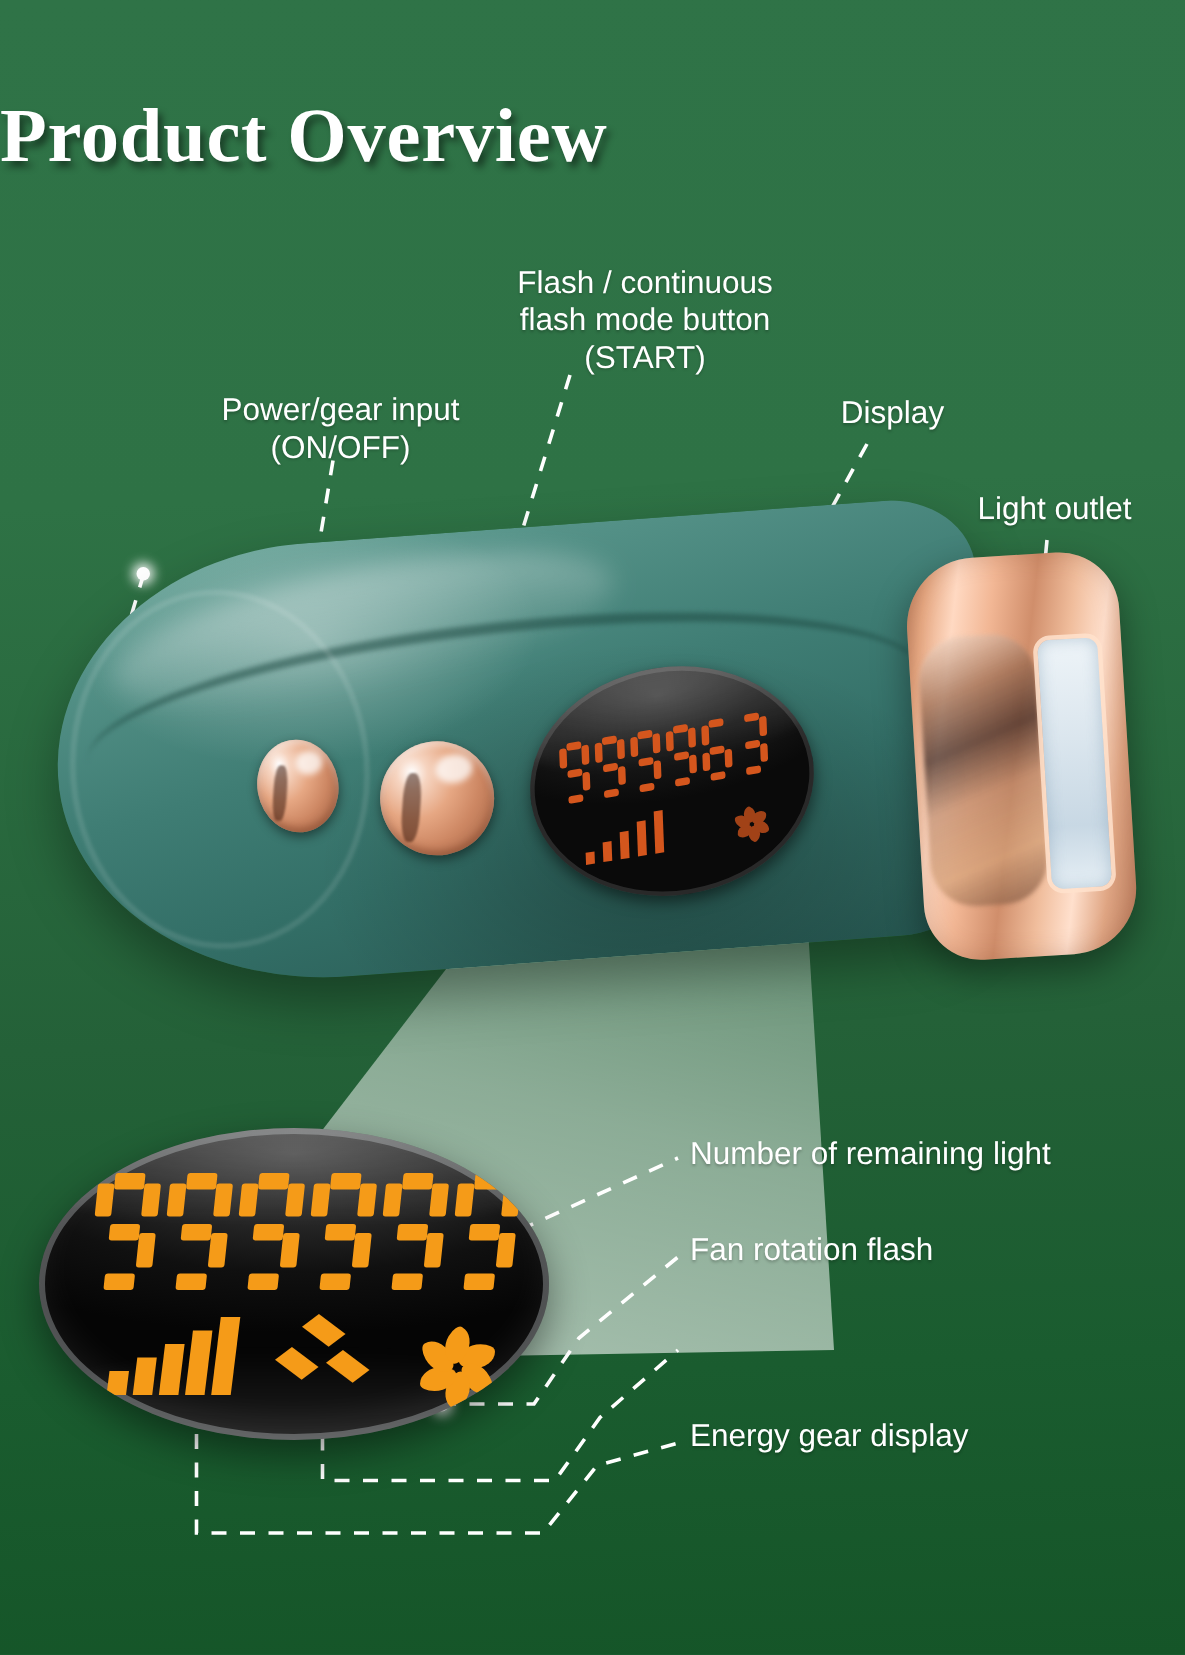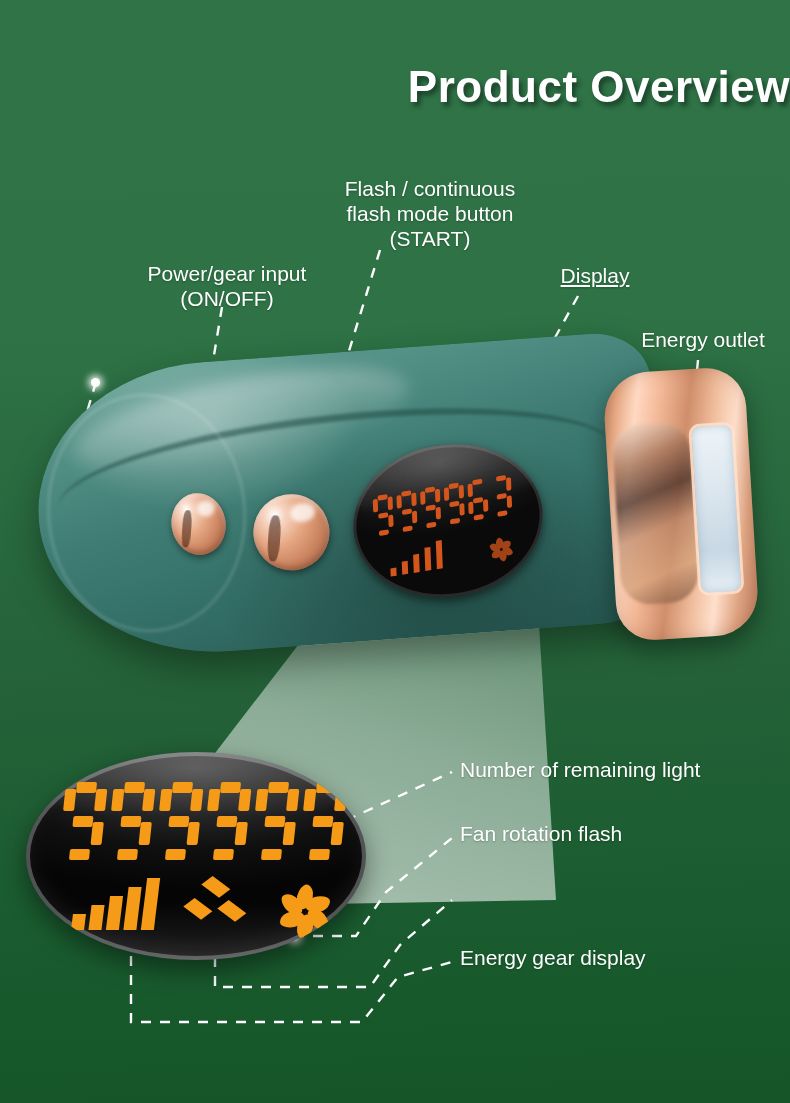--- a/index.html
+++ b/index.html
@@ -13,26 +13,27 @@
     height: 1103px;
     overflow: hidden;
     font-family: "Liberation Sans", sans-serif;
     background: linear-gradient(178deg, #2f7347 0%, #2e7245 30%, #246138 62%, #1a5c2f 82%, #155528 100%);
   }
   
   .title {
     position: absolute;
     left: 0; top: 62px;
     width: 790px;
-    text-align: right;
-    font-size: 44px;
+    text-align: left;
+    font-size: 51px;
     font-weight: bold;
     color: #ffffff;
     letter-spacing: 0.5px;
     text-shadow: 3px 4px 5px rgba(0,0,0,0.45);
+    font-family: Liberation Serif, serif;
   }
   
   .lbl {
     position: absolute;
     color: #ffffff;
     font-size: 21px;
     line-height: 25px;
     white-space: pre-line;
     text-shadow: 0 1px 2px rgba(0,0,0,0.25);
   }
@@ -337,22 +338,22 @@
   <div class="dot" style="left:325px; top:824px;"></div>
   <div class="dot" style="left:290px; top:932px;"></div>
   <div class="dot" style="left:211px; top:934px;"></div>
   <div class="dot" style="left:127px; top:933px;"></div>
 
   <div class="lbl ctr" style="left:118px; top:261px;  width:218px;">Power/gear input
 (ON/OFF)</div>
   <div class="lbl ctr" style="left:310px; top:176px;  width:240px;">Flash / continuous
 flash mode button
 (START)</div>
-  <div class="lbl ctr" style="left:520px; top:263px;  width:150px;text-decoration:underline;">Display</div>
-  <div class="lbl ctr" style="left:620px; top:327px;  width:166px;">Energy outlet</div>
+  <div class="lbl ctr" style="left:520px; top:263px;  width:150px;">Display</div>
+  <div class="lbl ctr" style="left:620px; top:327px;  width:166px;">Light outlet</div>
   <div class="lbl lft" style="left:460px; top:757px;  width:320px;">Number of remaining light</div>
   <div class="lbl lft" style="left:460px; top:821px;  width:300px;">Fan rotation flash</div>
   <div class="lbl lft" style="left:460px; top:945px;  width:300px;">Energy gear display</div>
 
   <div id="device">
 
     <div class="devbody">
       <div class="devhl"></div>
       <div class="devseam"></div>
       <div class="devrim"></div>

